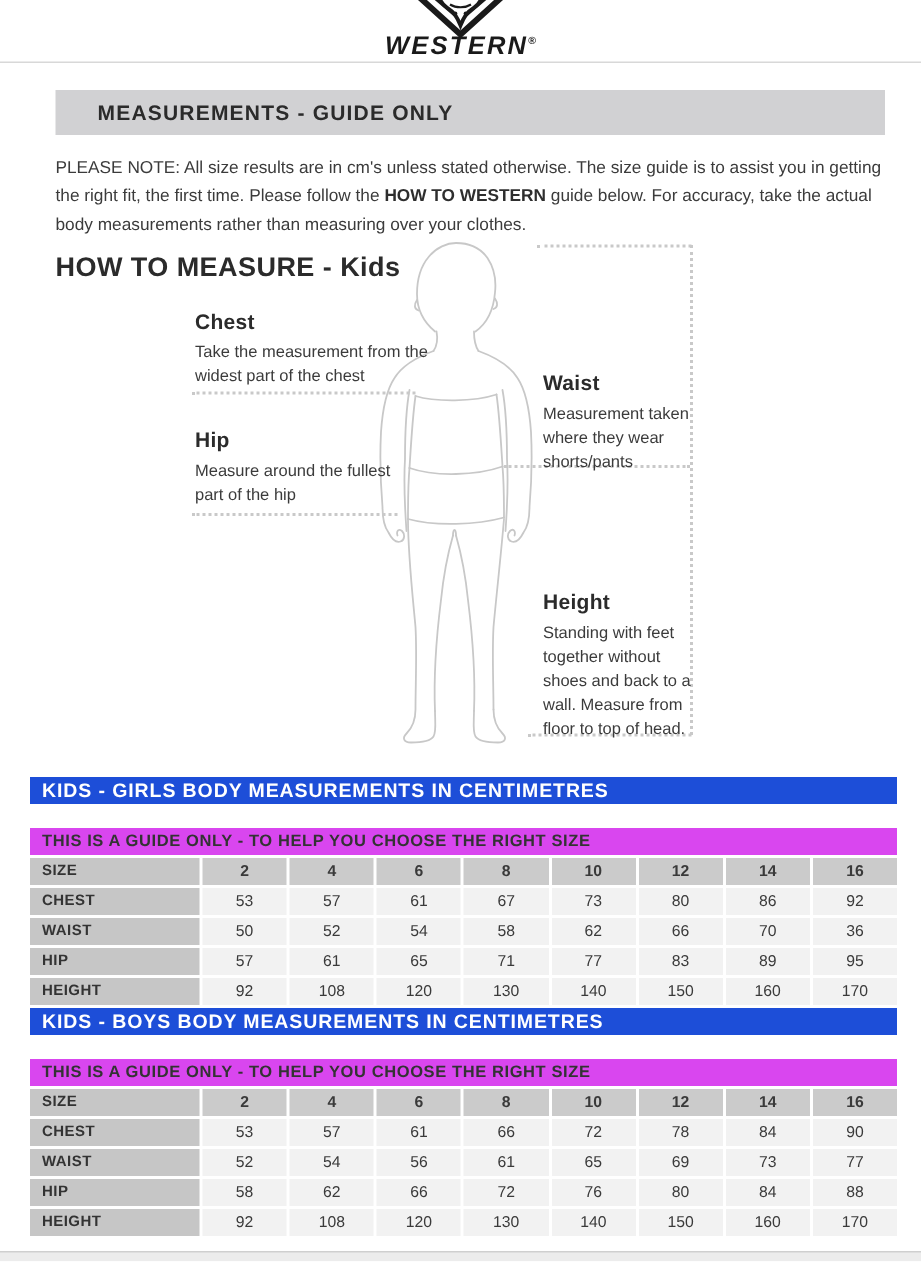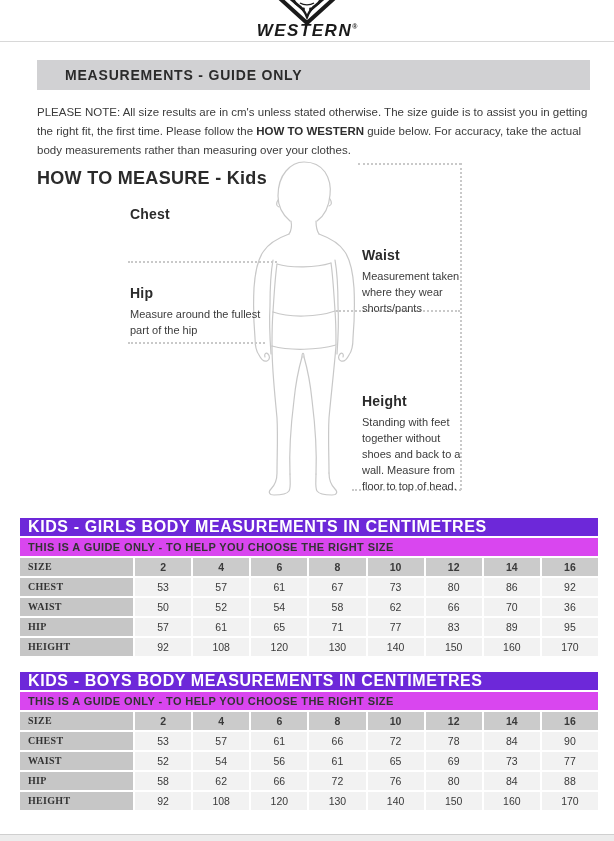--- a/index.html
+++ b/index.html
@@ -121,28 +121,28 @@
   
   .size-table {
     position: absolute;
     left: 20px;
     width: 578px;
   }
   .st-girls { top: 518px; }
   .st-boys  { top: 672px; }
   .st-header {
     height: 18px;
-    background: #6d28d9;
+    background: #1d4ed8;
     color: #ffffff;
-    font-size: 16px;
+    font-size: 13px;
     font-weight: bold;
     letter-spacing: 0.6px;
     line-height: 18px;
     padding-left: 8px;
-    margin-bottom: 2px;
+    margin-bottom: 16px;
   }
   .st-subtitle {
     height: 18px;
     background: #d946ef;
     color: #333333;
     font-size: 11px;
     font-weight: bold;
     letter-spacing: 0.4px;
     line-height: 18px;
     padding-left: 8px;
@@ -160,21 +160,20 @@
     font-size: 10.5px;
     color: #3a3a3a;
   }
   .st-rowlabel {
     background: #c6c6c6;
     font-weight: bold;
     letter-spacing: 0.3px;
     padding-left: 8px;
     font-size: 10px;
     color: #333333;
-    font-family: Liberation Serif, serif;
   }
   .st-sizecell {
     background: #cbcbcb;
     font-weight: bold;
     text-align: center;
   }
   .st-datacell {
     background: #f2f2f2;
     text-align: center;
   }
@@ -242,20 +241,21 @@
 
   <div class="dotline-h line-chest"></div>
   <div class="dotline-h line-hip"></div>
   <div class="dotline-h line-waist"></div>
   <div class="dotline-h line-htop"></div>
   <div class="dotline-v line-hvert"></div>
   <div class="dotline-h line-hbottom"></div>
 
   <div class="measure-label lbl-chest">
     <h3>Chest</h3>
+    <p>Take the measurement from the widest part of the chest</p>
   </div>
   <div class="measure-label lbl-hip">
     <h3>Hip</h3>
     <p>Measure around the fullest part of the hip</p>
   </div>
   <div class="measure-label lbl-waist">
     <h3>Waist</h3>
     <p>Measurement taken where they wear shorts/pants</p>
   </div>
   <div class="measure-label lbl-height">

